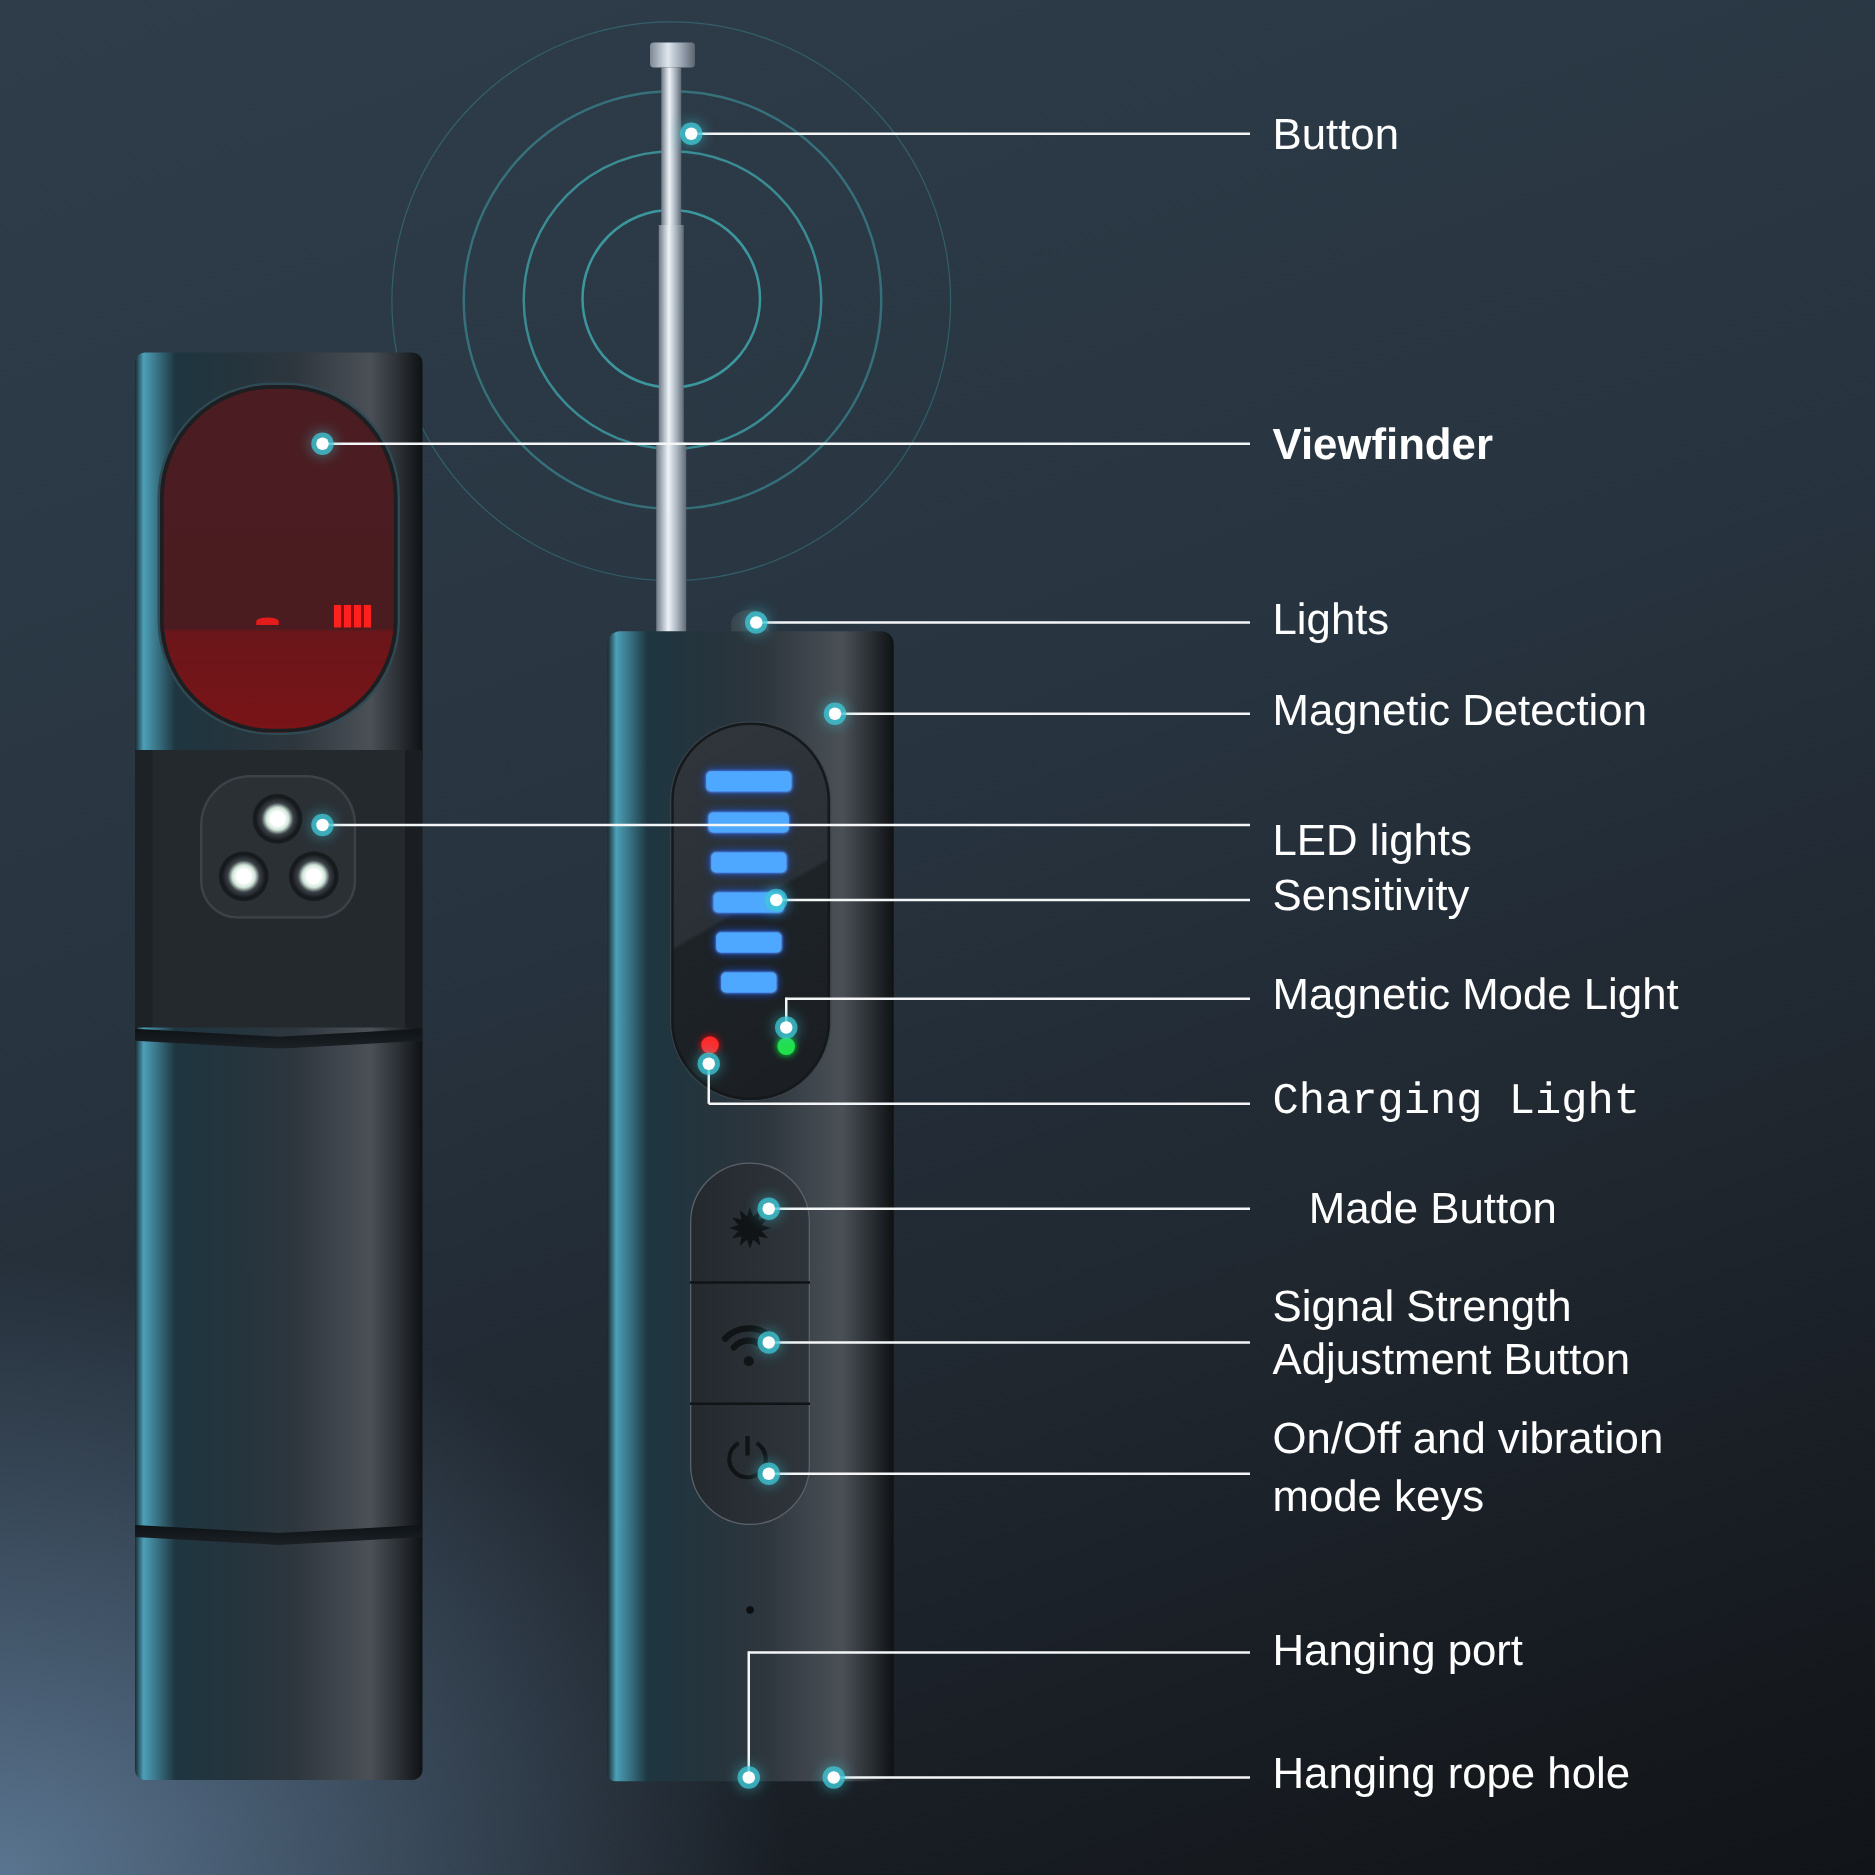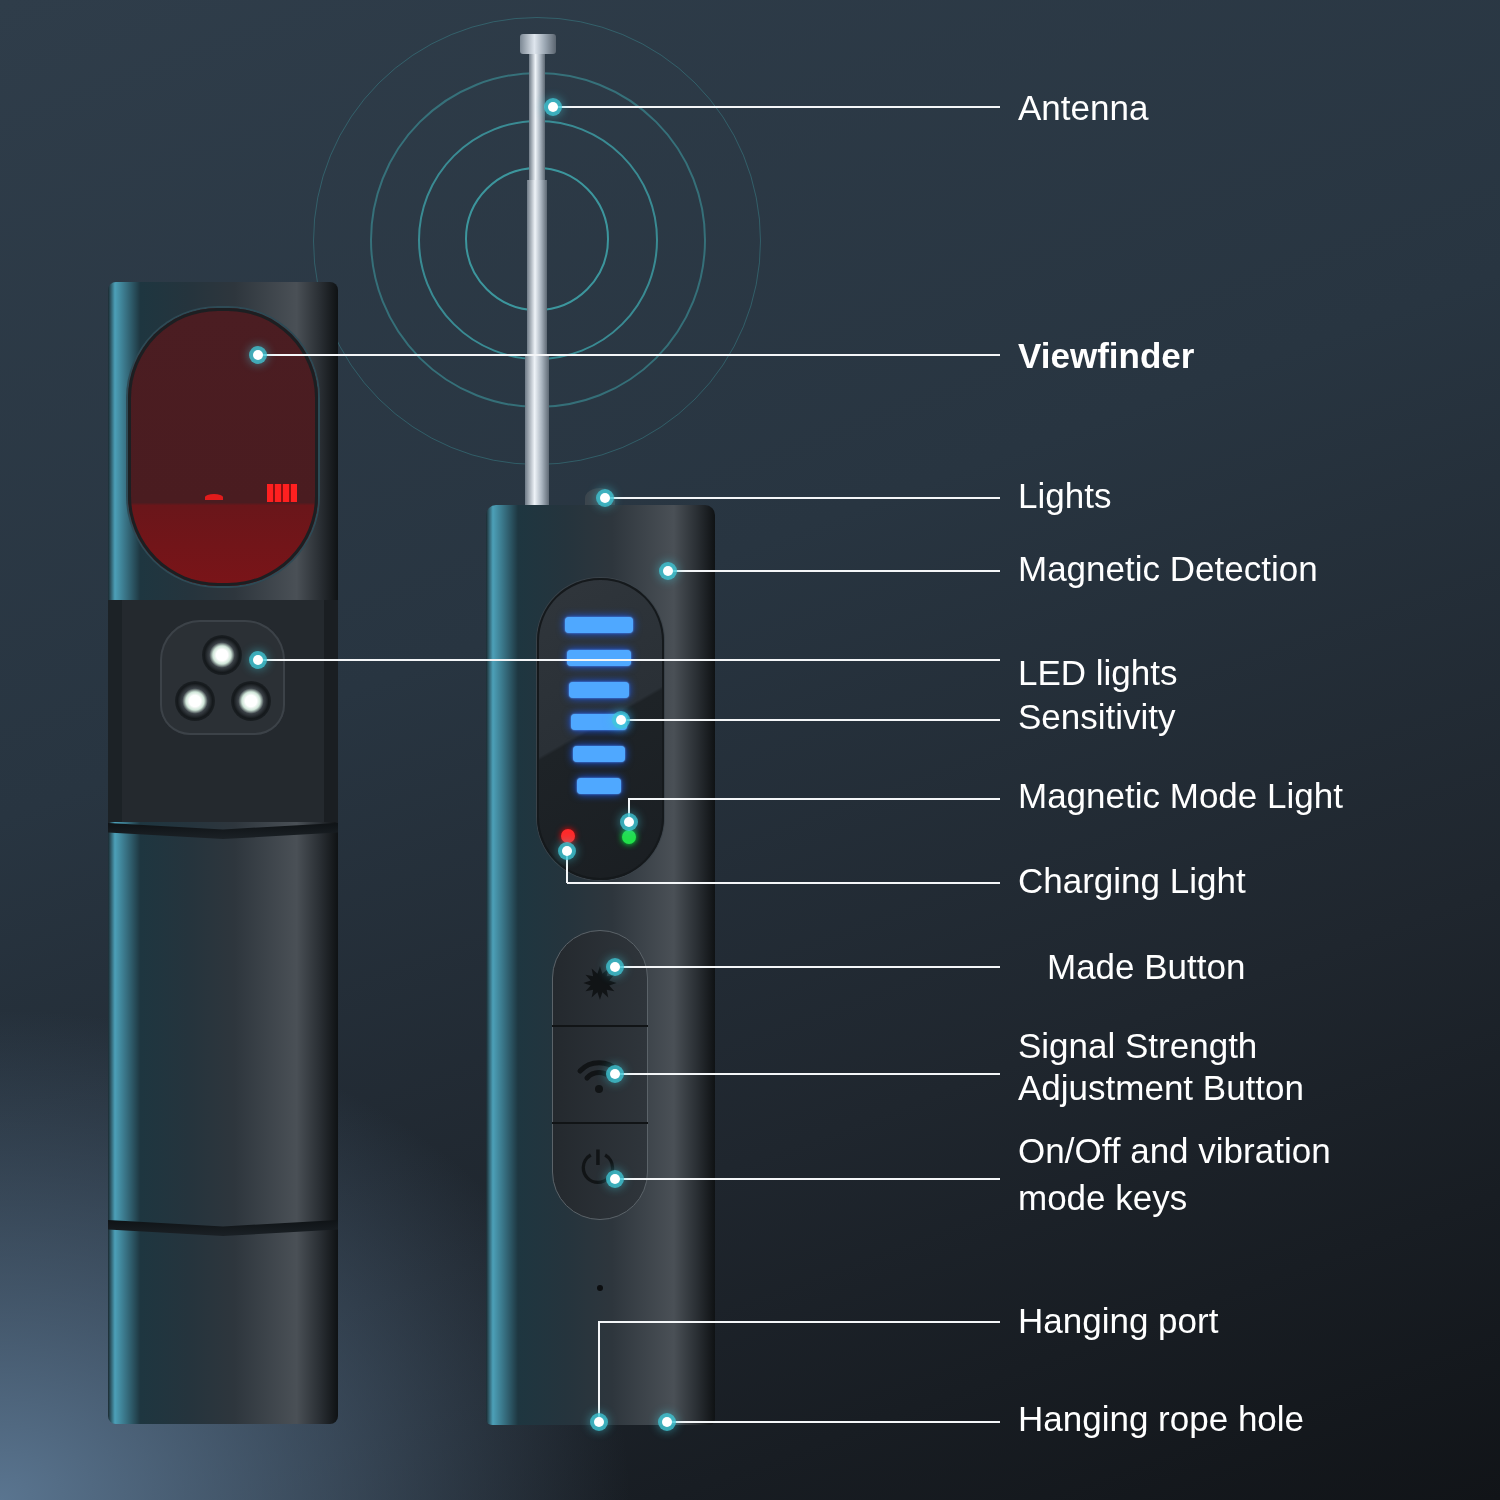--- a/index.html
+++ b/index.html
@@ -156,28 +156,28 @@
   <div class="cdot" style="left:629px;top:822px;"></div>
   <div class="cdot" style="left:567px;top:851px;"></div>
   <div class="cdot" style="left:615px;top:967px;"></div>
   <div class="cdot" style="left:615px;top:1074px;"></div>
   <div class="cdot" style="left:615px;top:1179px;"></div>
   <div class="cdot" style="left:599px;top:1422px;"></div>
   <div class="cdot" style="left:667px;top:1422px;"></div>
 </div>
 
 <div>
-  <div class="label" style="top:87px;">Antenna</div>
+  <div class="label" style="top:87px;">Button</div>
   <div class="label" style="top:335px;font-weight:bold;">Viewfinder</div>
   <div class="label" style="top:475px;">Lights</div>
   <div class="label" style="top:548px;">Magnetic Detection</div>
   <div class="label" style="top:652px;">LED lights</div>
   <div class="label" style="top:696px;">Sensitivity</div>
   <div class="label" style="top:775px;">Magnetic Mode Light</div>
-  <div class="label" style="top:860px;">Charging Light</div>
+  <div class="label" style="top:860px;font-family:Liberation Mono, monospace;">Charging Light</div>
   <div class="label" style="top:946px;margin-left:29px;">Made Button</div>
   <div class="label" style="top:1025px;">Signal Strength</div>
   <div class="label" style="top:1067px;">Adjustment Button</div>
   <div class="label" style="top:1130px;">On/Off and vibration</div>
   <div class="label" style="top:1177px;">mode keys</div>
   <div class="label" style="top:1300px;">Hanging port</div>
   <div class="label" style="top:1398px;">Hanging rope hole</div>
 </div>
 
 </body></html>

